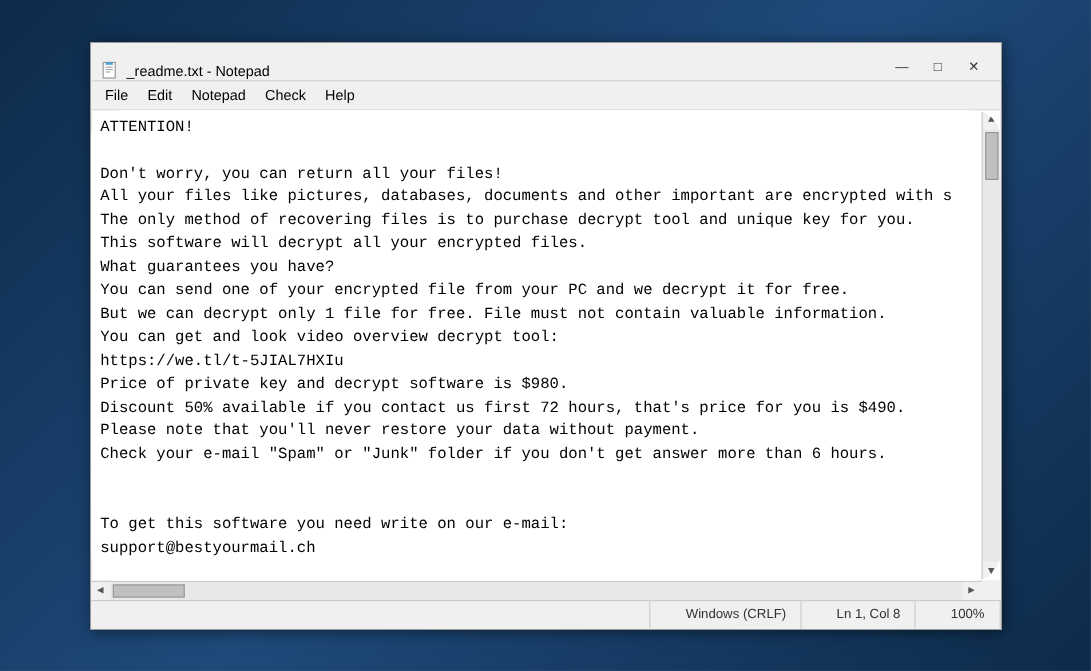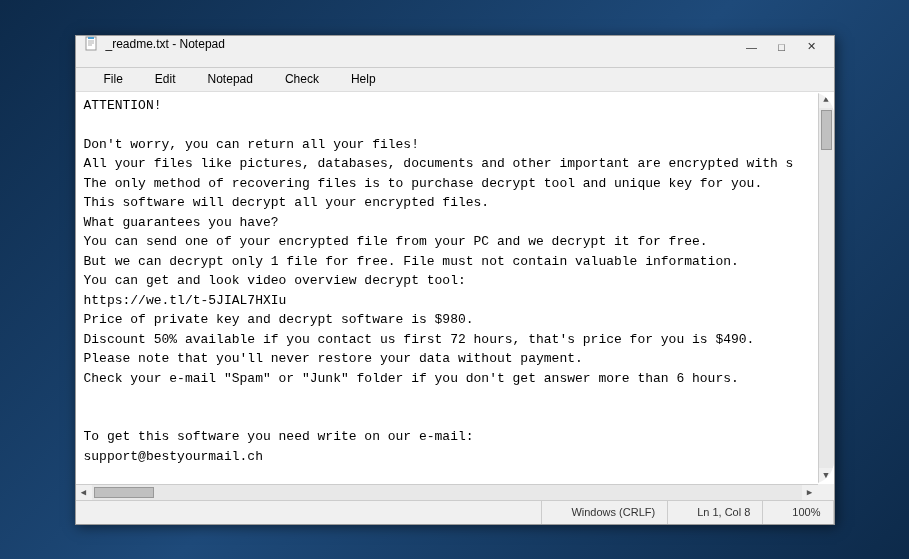--- a/index.html
+++ b/index.html
@@ -52,21 +52,21 @@
       background: #ffffff;
       border: 1px solid #999;
       box-shadow: 2px 2px 12px rgba(0,0,0,0.5);
       display: flex;
       flex-direction: column;
     }
 
     
     .title-bar {
       display: flex;
-      align-items: flex-start;
+      align-items: flex-end;
       justify-content: space-between;
       background: #f0f0f0;
       border-bottom: 1px solid #ccc;
       height: 32px;
       padding: 0 8px;
       flex-shrink: 0;
     }
 
     .title-bar-left {
       display: flex;
@@ -122,21 +122,20 @@
       padding: 0 4px;
       flex-shrink: 0;
     }
 
     .menu-item {
       padding: 2px 8px;
       font-family: 'Segoe UI', Arial, sans-serif;
       font-size: 12px;
       cursor: pointer;
       color: #000;
-      margin-left: 16px;
     }
 
     
     .text-area-wrapper {
       flex: 1;
       overflow: hidden;
       position: relative;
       background: #fff;
       border-radius: 23px;
     }

